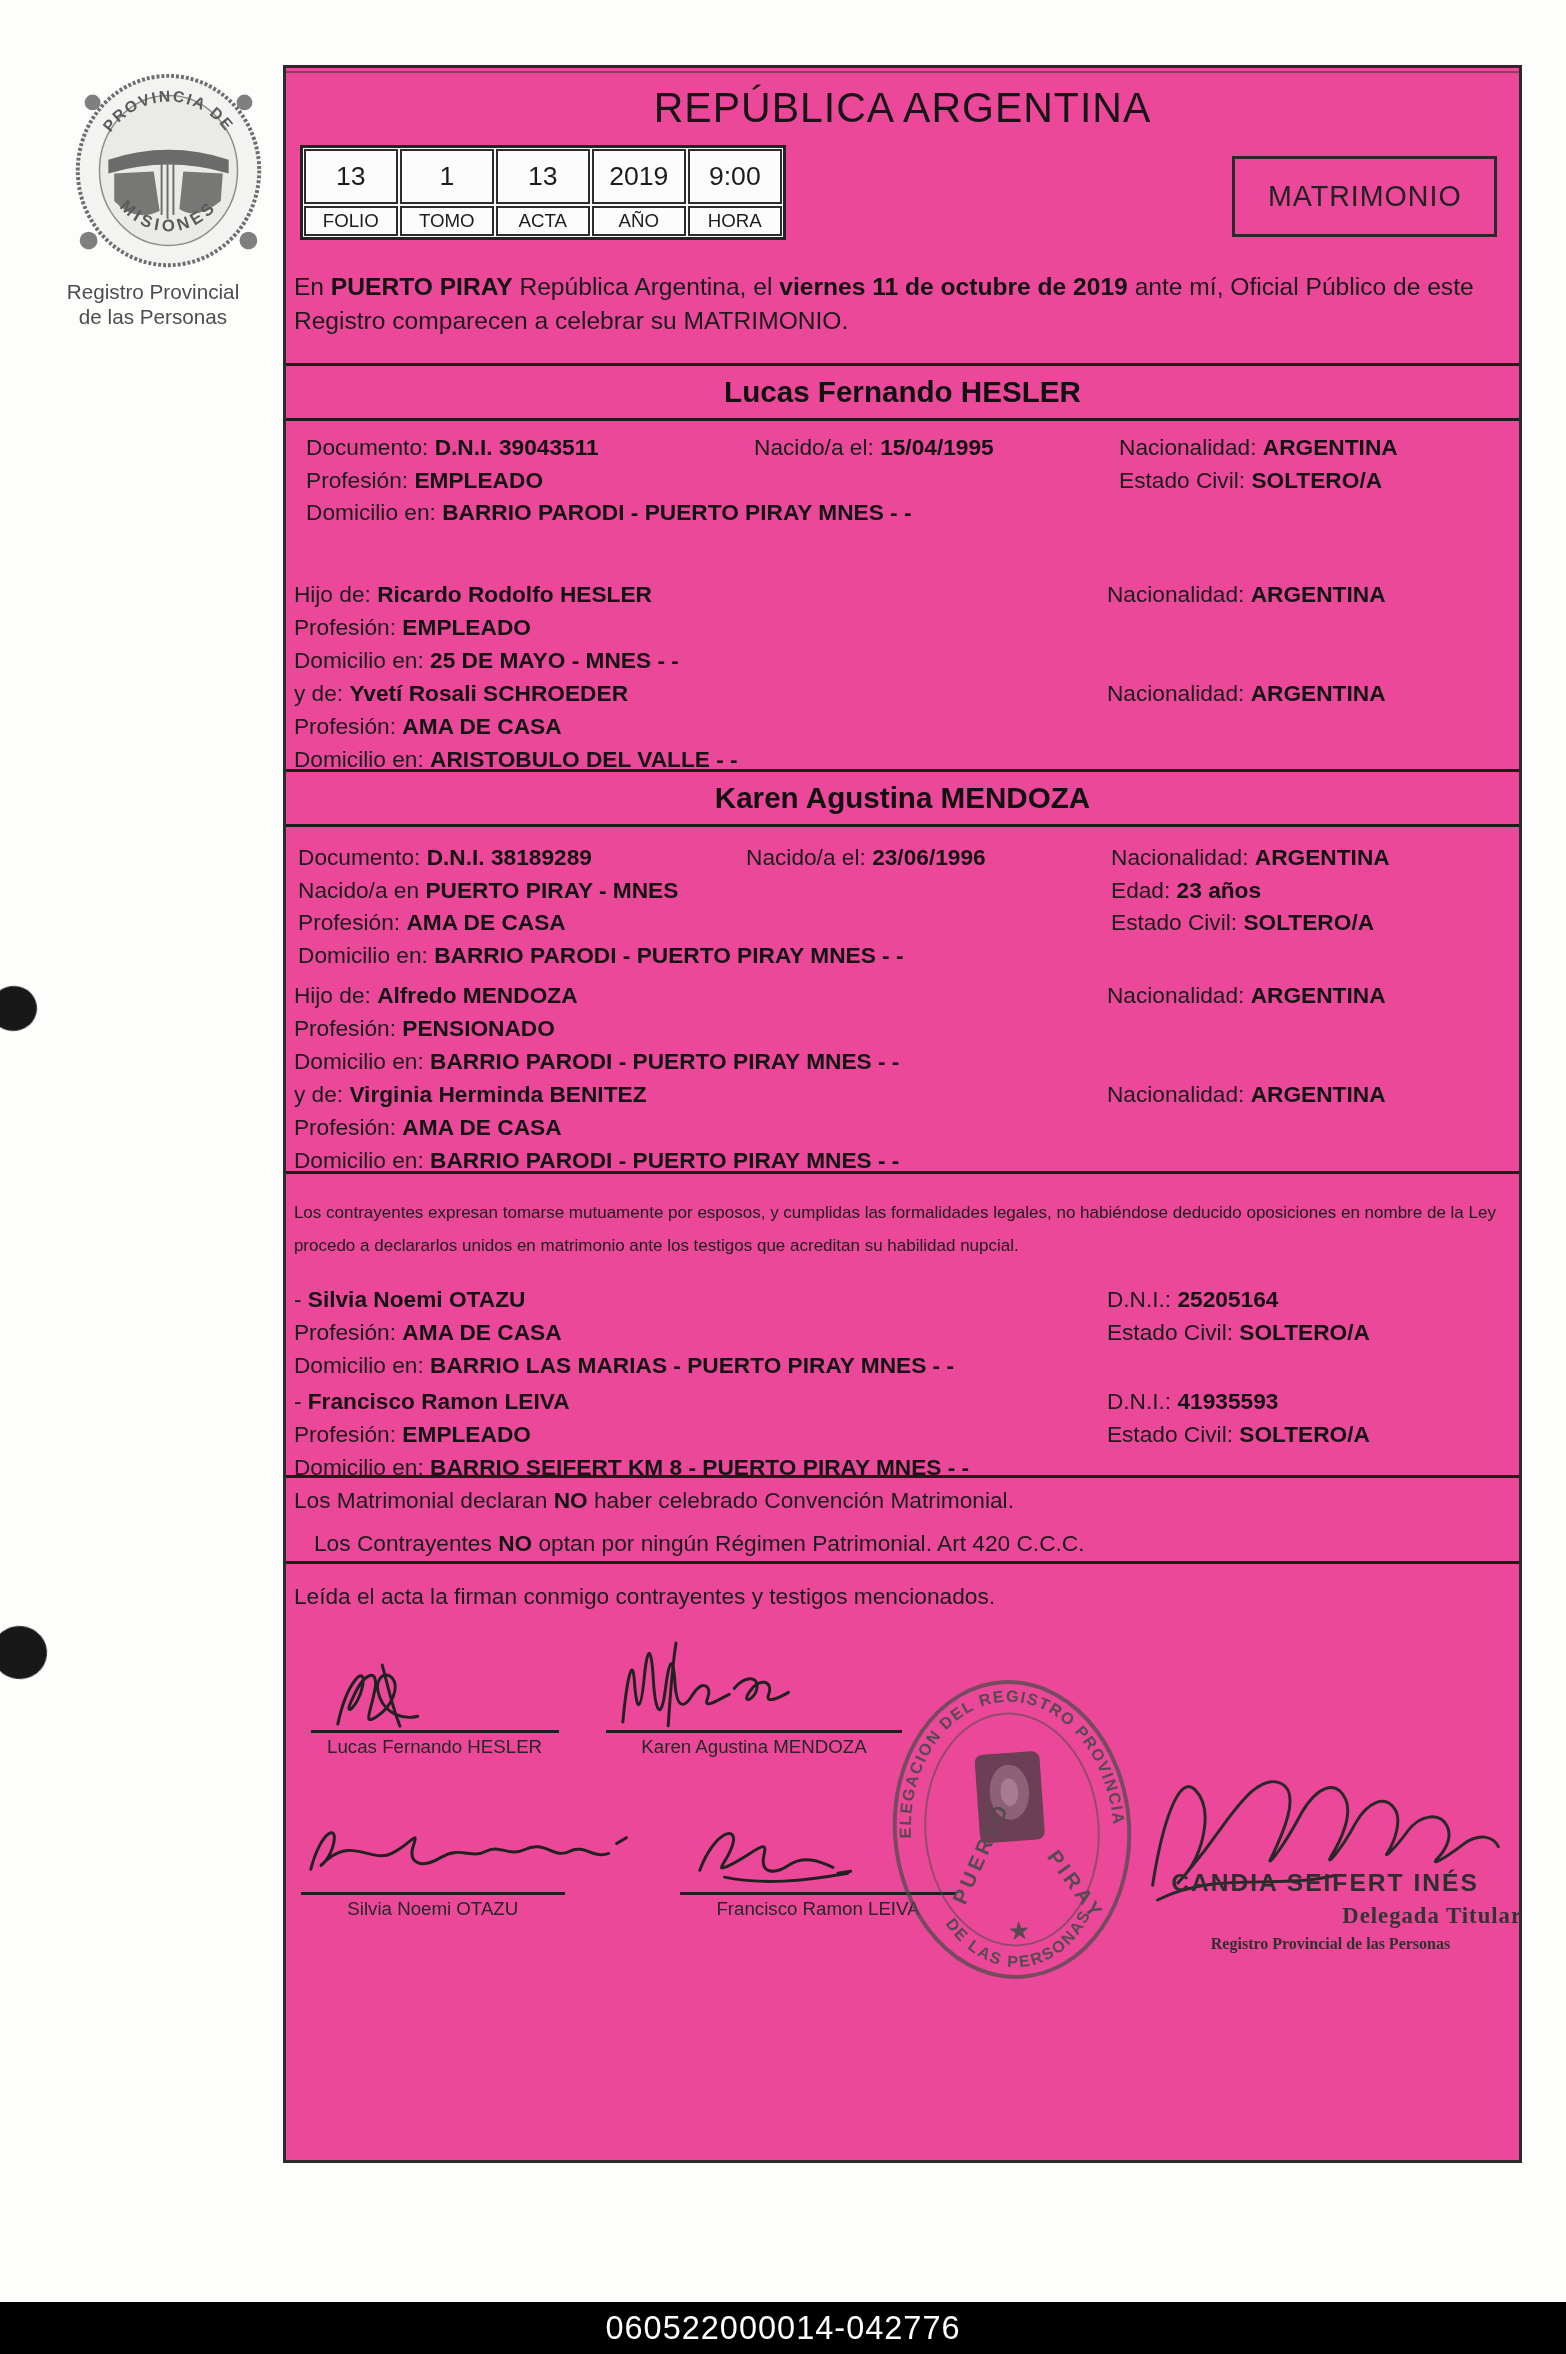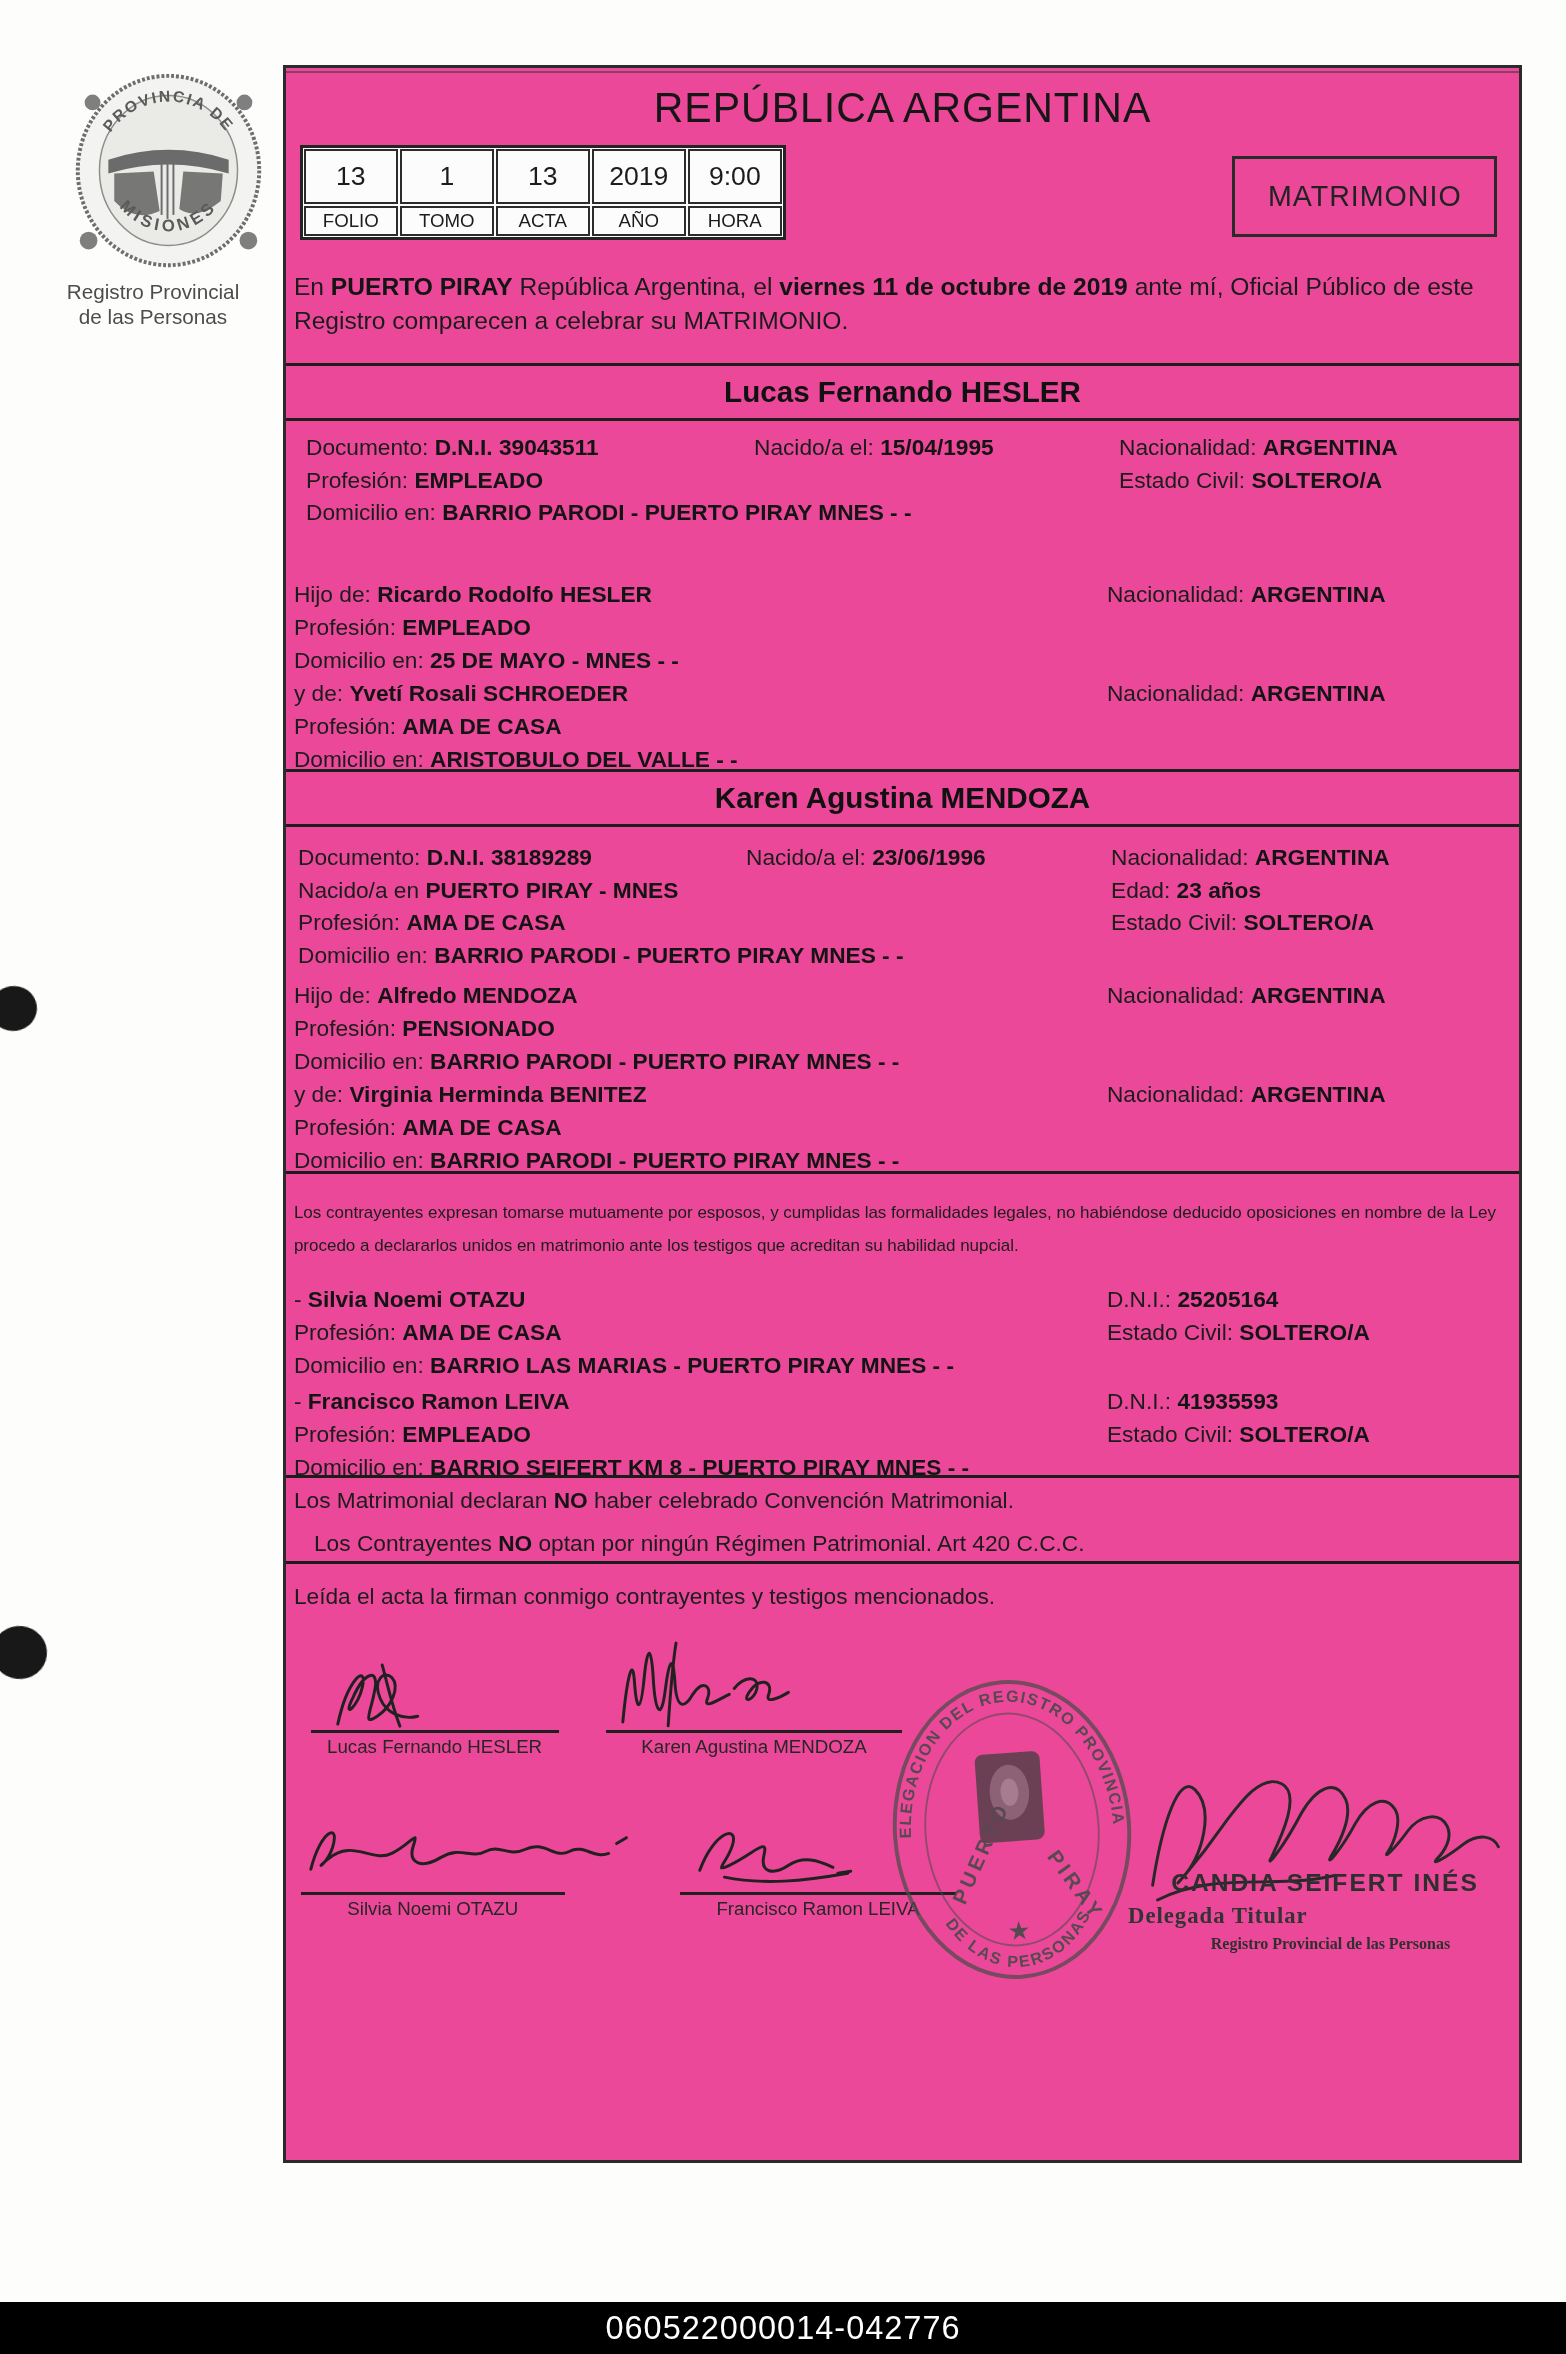--- a/index.html
+++ b/index.html
@@ -70,21 +70,21 @@
   .sig-area{position:absolute;left:0;right:0;top:1571px;height:517px;}
   .sigline{position:absolute;border-top:3px solid #1f1f1f;}
   .siglabel{position:absolute;font-size:18.7px;color:#262626;text-align:center;}
   .sig-svg{position:absolute;}
   .stamp-wrap{position:absolute;left:603px;top:37px;width:246px;height:307px;transform:rotate(-4deg);opacity:.92;}
   .official-name{
     position:absolute;left:842px;top:230px;width:394px;text-align:center;
     font-size:24.6px;font-weight:bold;letter-spacing:2px;color:#2e2e2e;
   }
   .official-title{
-    position:absolute;left:842px;top:264px;width:394px;text-align:left;
+    position:absolute;left:842px;top:264px;width:394px;text-align:right;
     font-family:"Liberation Serif",serif;font-size:22.7px;font-weight:bold;color:#333;letter-spacing:1px;
   }
   .official-org{
     position:absolute;left:818px;top:296px;width:453px;text-align:center;
     font-family:"Liberation Serif",serif;font-size:16px;font-weight:bold;color:#2f2f2f;
   }
   
   .bottom-bar{
     position:absolute;left:0;top:2302px;width:1566px;height:52px;background:#000;
     display:flex;align-items:center;justify-content:center;

